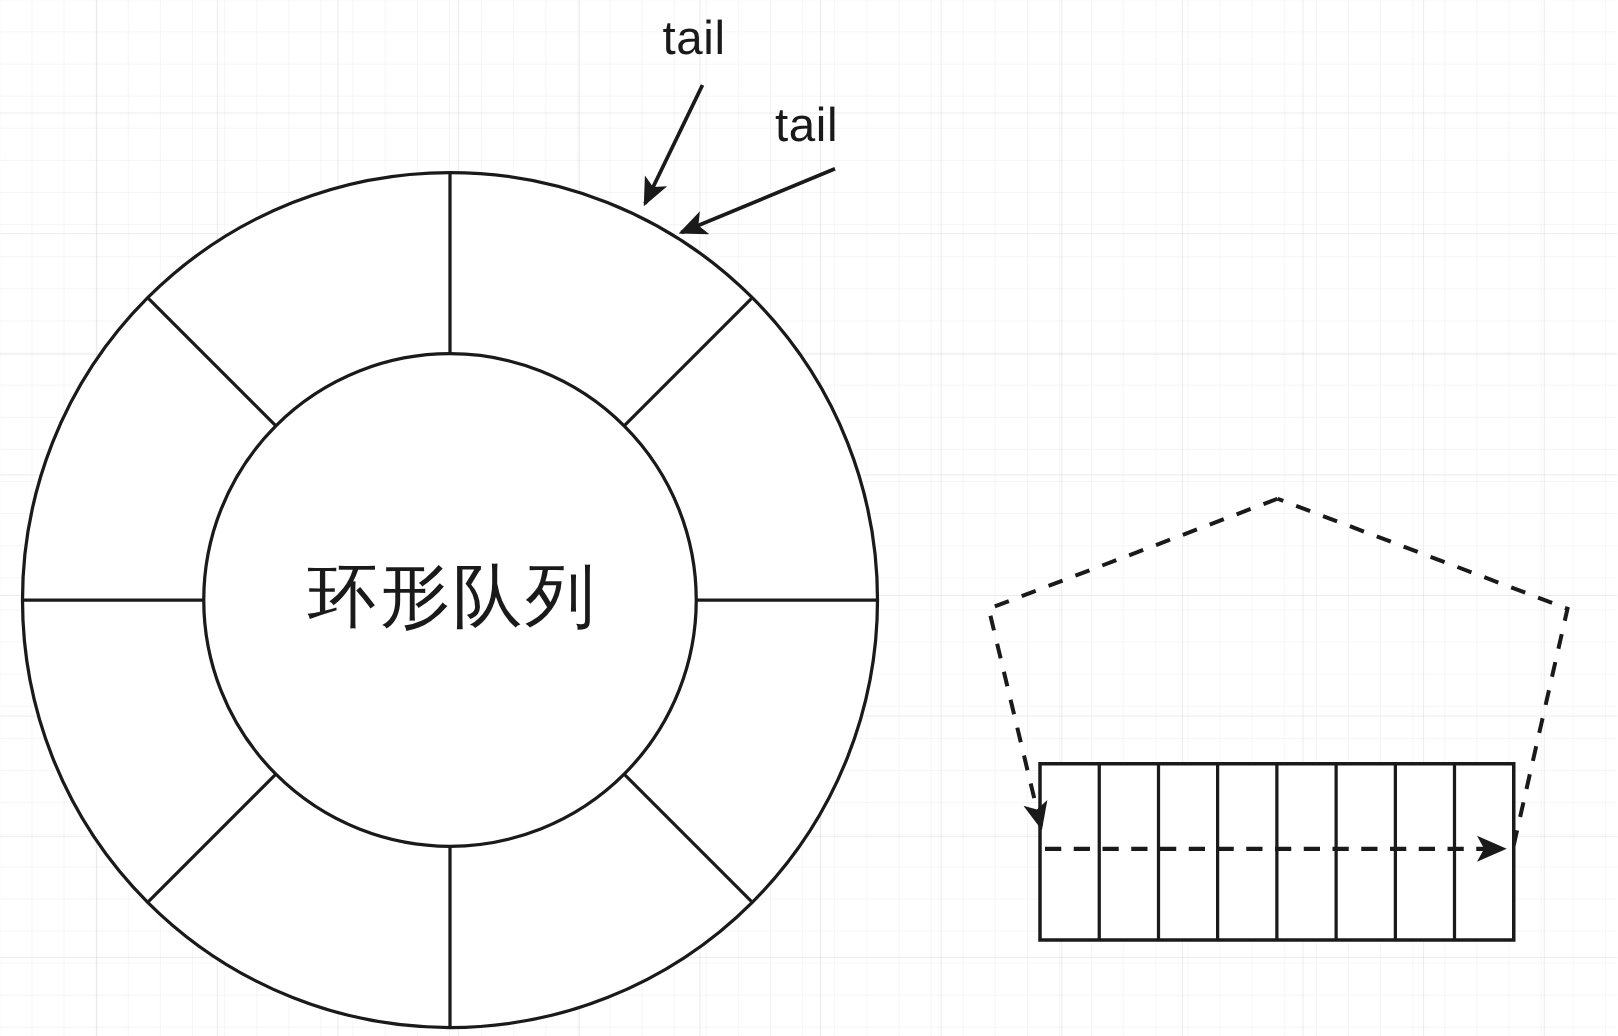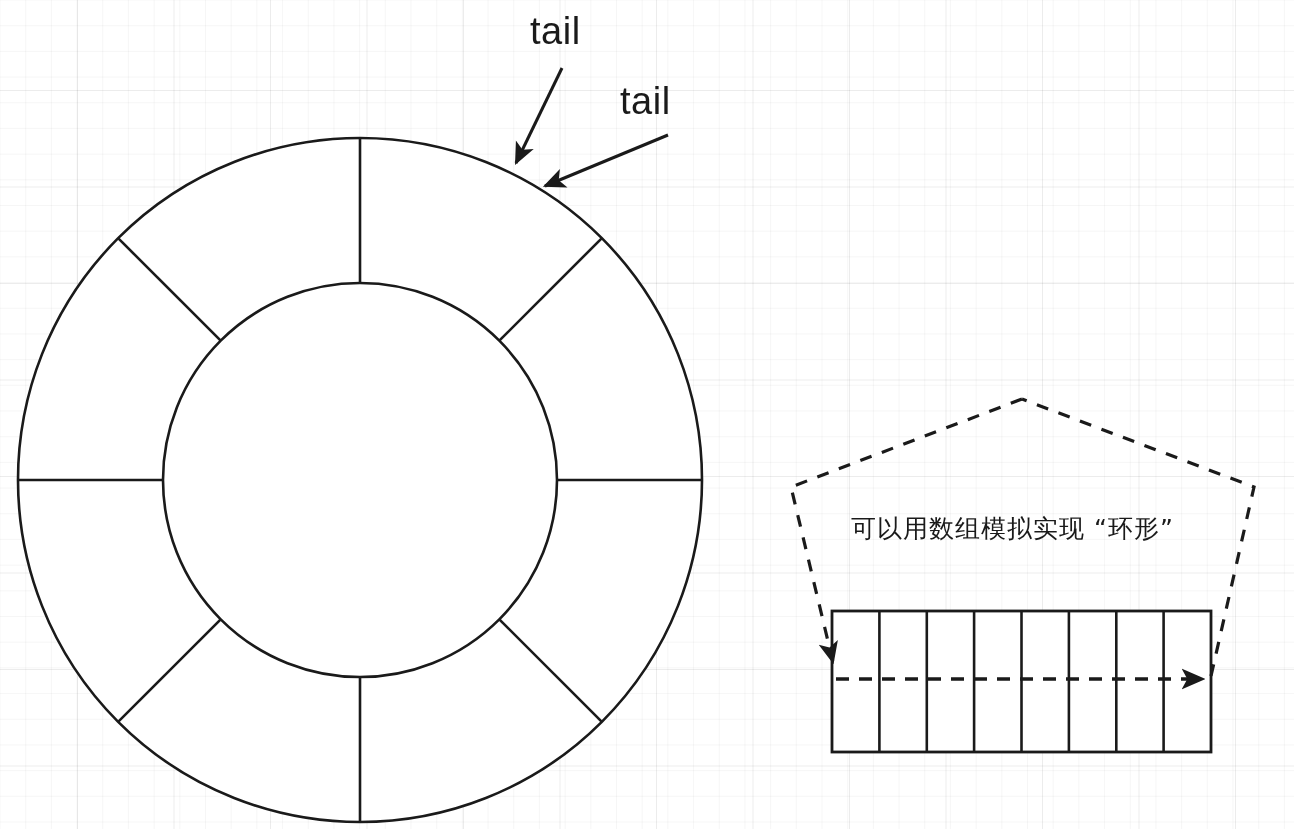--- a/index.html
+++ b/index.html
@@ -116,16 +116,16 @@
       <path d="M 1211 676 L 1254 487 L 1022 399"></path>
 
       <path d="M 1022 399 L 791 487 L 833 662" marker-end="url(#arrowDash)"></path>
     </g>
   </svg>
 
   <div class="lbl lbl-latin" style="left:530px; top:12px;">tail</div>
 
   <div class="lbl lbl-latin" style="left:620px; top:82px;">tail</div>
 
+  <div class="lbl lbl-cn-big" style="left:246px; top:450px;">环形队列</div>
 
-  <div class="lbl lbl-cn-small" style="left:851px; top:516px;">可以用数组模拟实现 “环形”</div>
 
 </div>
 
 </body></html>

